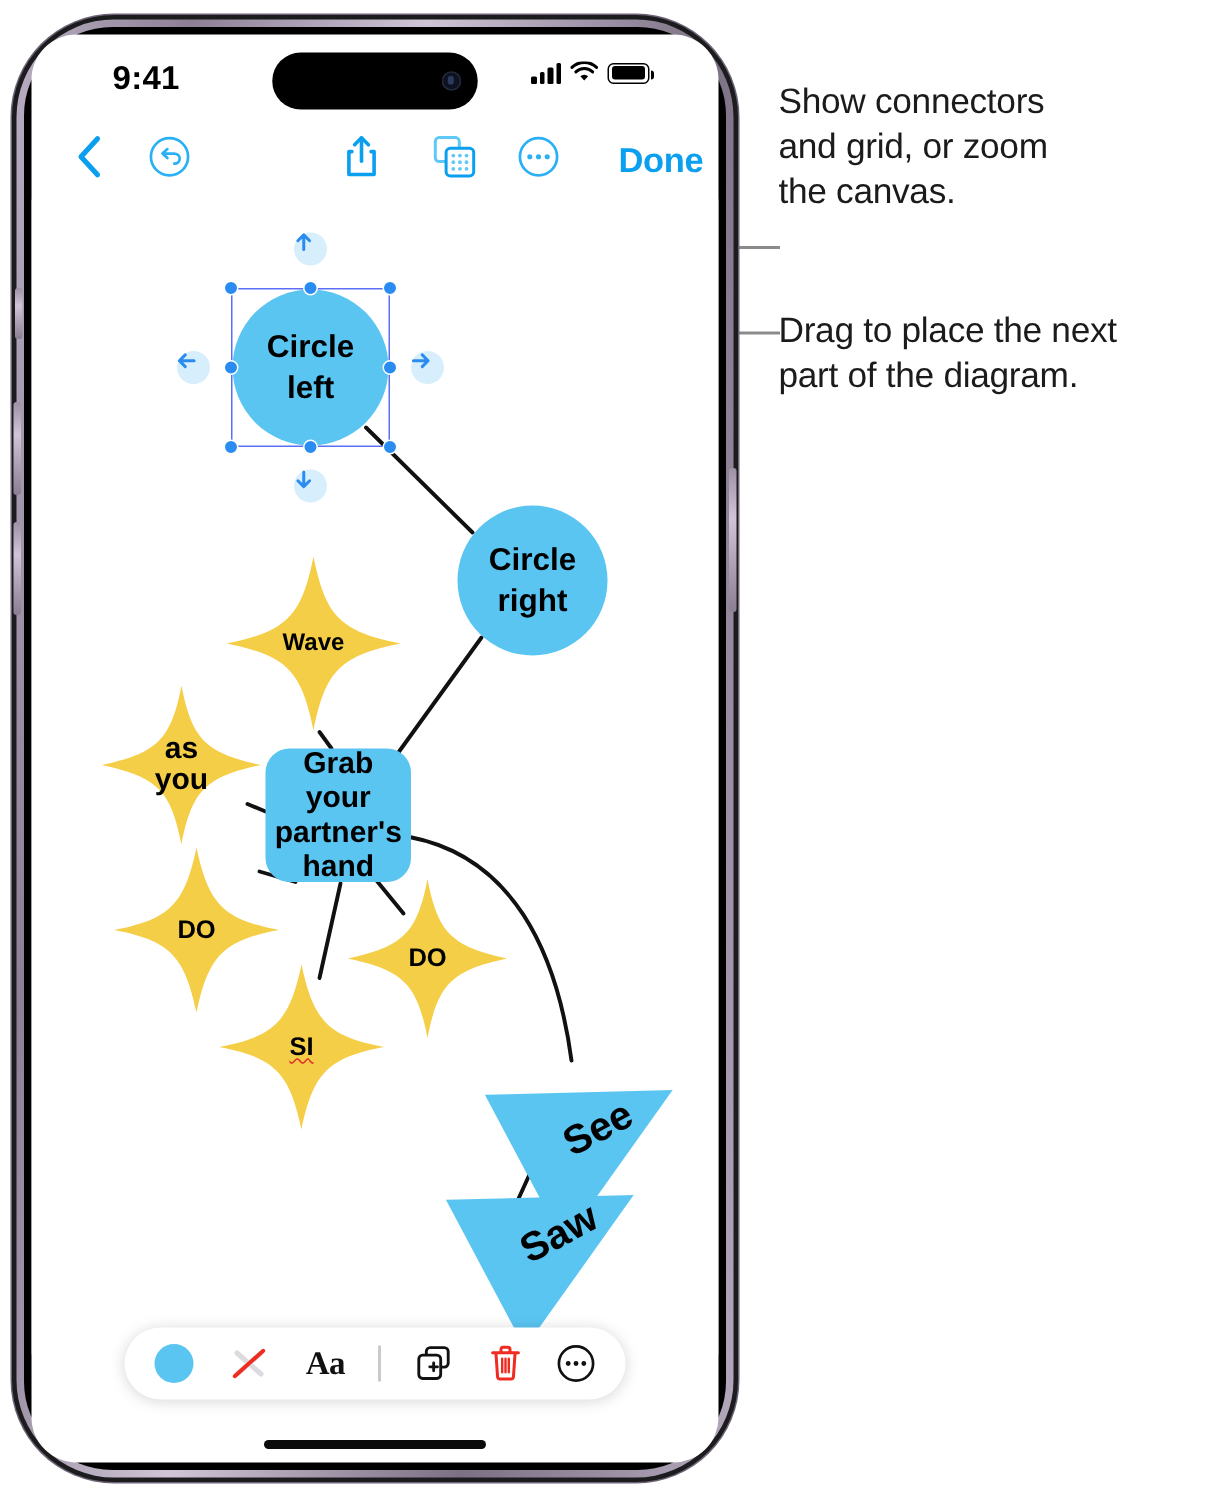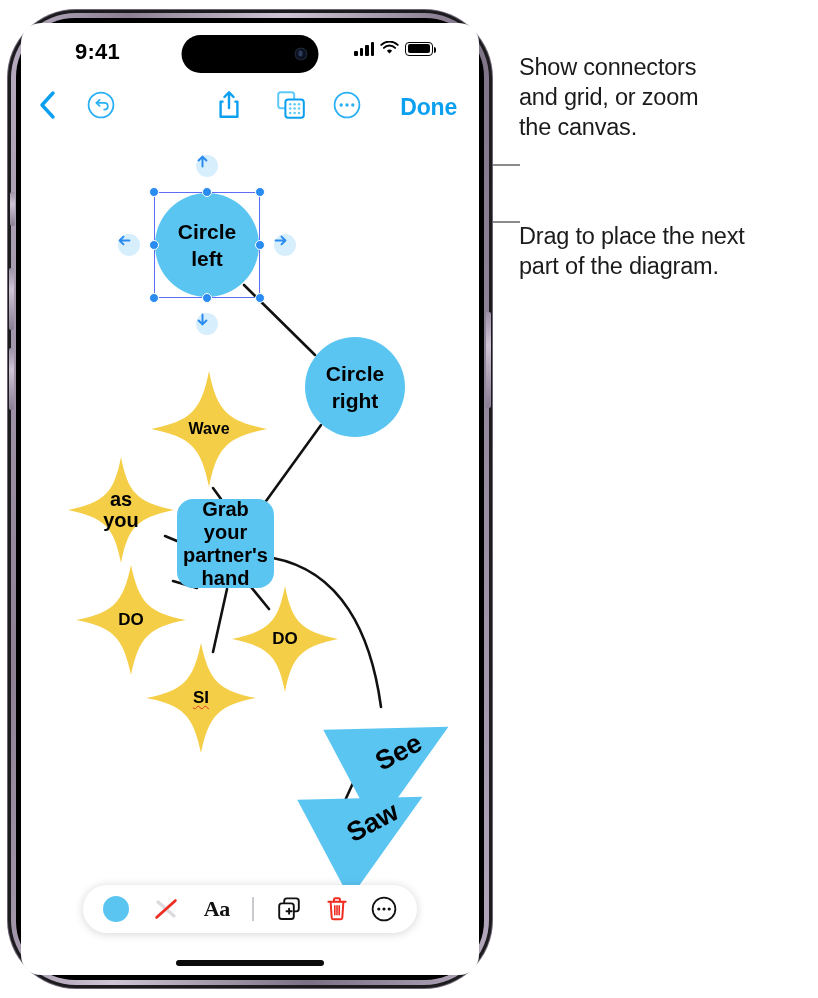--- a/index.html
+++ b/index.html
@@ -14,21 +14,21 @@
   
   .callout {
     position: absolute;
     color: #1b1b1b;
     font-size: 23.5px;
     line-height: 30px;
     letter-spacing: -0.2px;
     white-space: pre-line;
   }
   #callout-1 { left: 519px; top: 52px; width: 290px; }
-  #callout-2 { left: 519px; top: 205px; width: 296px; margin-top: 16px; }
+  #callout-2 { left: 519px; top: 205px; width: 296px; }
 
   .leader { position: absolute; background: #8b8b8b; }
   .leader-h { height: 2px; }
   .leader-v { width: 2px; }
 
   
   #phone {
     position: absolute; left: 8px; top: 10px;
     width: 484px; height: 978px;
     border-radius: 68px;
@@ -40,21 +40,21 @@
     border-radius: 65px;
     background: linear-gradient(100deg,#b9aec2 0%,#8d8095 18%,#cfc5d6 42%,#7c7084 72%,#b5a9bd 100%);
   }
   #phone-bezel {
     position: absolute; inset: 8px;
     border-radius: 59px;
     background: #000000;
   }
   #screen {
     position: absolute; inset: 13px;
-    border-radius: 20px;
+    border-radius: 30px;
     background: #ffffff;
     overflow: hidden;
   }
 
   
   .side-btn {
     position: absolute;
     background: linear-gradient(180deg,#9d91a6,#cfc5d6 35%,#8a7e92);
     border-radius: 2px;
   }
@@ -105,21 +105,21 @@
     border: 1.6px solid #000; padding: 1.8px; position: relative;
   }
   .battery::after {
     content: ""; position: absolute; right: -4px; top: 4px;
     width: 2.4px; height: 6px; border-radius: 0 2px 2px 0; background: #000;
   }
   .battery span { display: block; height: 100%; background: #000; border-radius: 2px; }
 
   
   #top-toolbar {
-    position: absolute; left: 0; top: 58px; width: 100%; height: 52px;
+    position: absolute; left: 12px; top: 58px; width: 100%; height: 52px;
     z-index: 6;
   }
   .tb-item { position: absolute; top: 50%; transform: translateY(-50%); cursor: default; }
   #tb-back { left: 17px; }
   #tb-undo { left: 66px; }
   #tb-share { left: 196px; }
   #tb-grid  { left: 255px; }
   #tb-more  { left: 312px; }
   #tb-done  {
     right: 22px; font-size: 23px; font-weight: bold; color: #0b9ff0;

